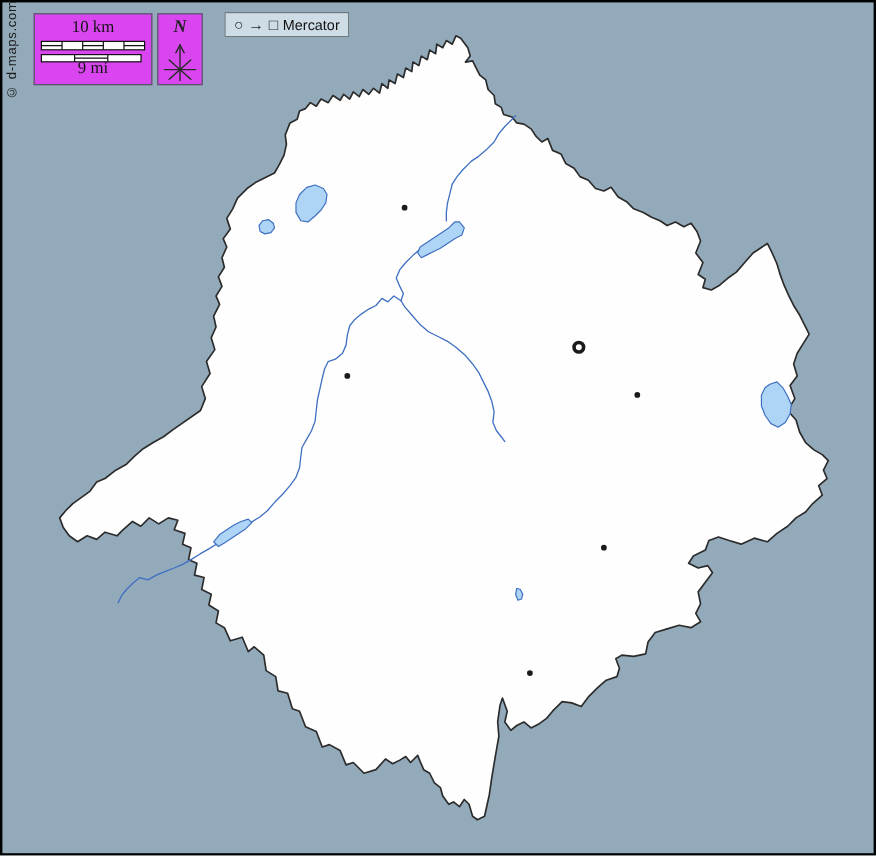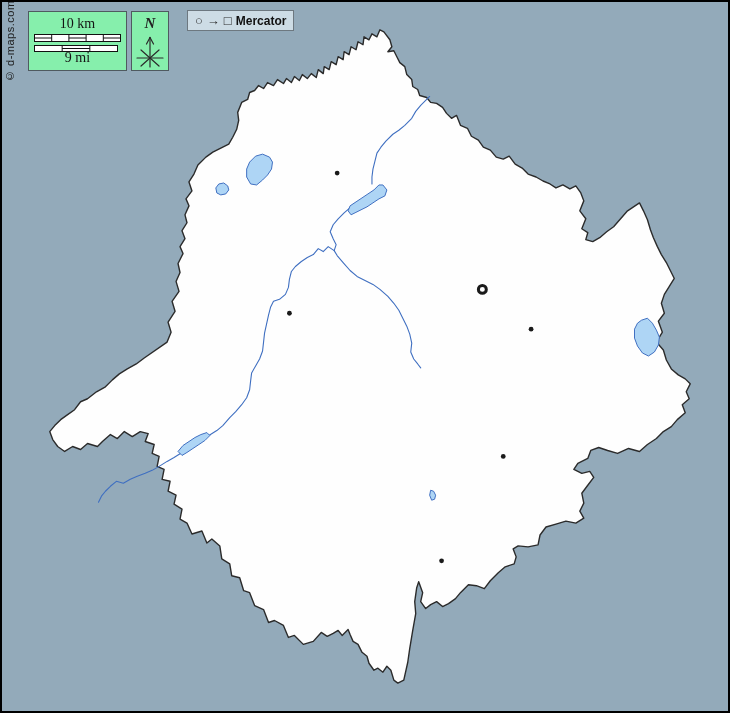--- a/index.html
+++ b/index.html
@@ -9,21 +9,21 @@
     box-sizing:border-box;
     background:#93aaba;
     border:2px solid #000;
     overflow:hidden;
     font-family:"Liberation Sans",sans-serif;
   }
   #map-canvas{position:absolute;left:0;top:0;width:726px;height:709px;}
   
   .panel{
     position:absolute;
-    background:#86efac;
+    background:#d946ef;
     border:1px solid #4f5a60;
     box-sizing:border-box;
   }
   .scale-box{left:26px;top:9px;width:99px;height:60px;}
   .scale-label{
     position:absolute;left:0;width:100%;
     text-align:center;
     font-family:"Liberation Serif",serif;
     font-size:14px;color:#141414;line-height:1;
   }
@@ -40,21 +40,21 @@
   }
   .north-icon{position:absolute;left:50%;top:22px;transform:translateX(-50%);}
   .proj-box{
     left:185px;top:8px;height:21px;
     background:#cddce5;border:1px solid #6d7880;
     display:flex;align-items:center;
     padding:0 7px;gap:4px;
     color:#1a1a1a;
   }
   .proj-glyph{font-size:13px;line-height:1;color:#2b2b2b;}
-  .proj-label{font-size:12px;line-height:1;color:#111;font-weight:bold;}
+  .proj-label{font-size:12px;line-height:1;color:#111;}
   .copyright{
     position:absolute;left:2px;top:8px;height:72px;
     writing-mode:vertical-rl;
     transform:rotate(180deg);
     font-size:11px;color:#1c1c1c;
     letter-spacing:0.5px;
     white-space:nowrap;
   }
 </style>
 </head>

